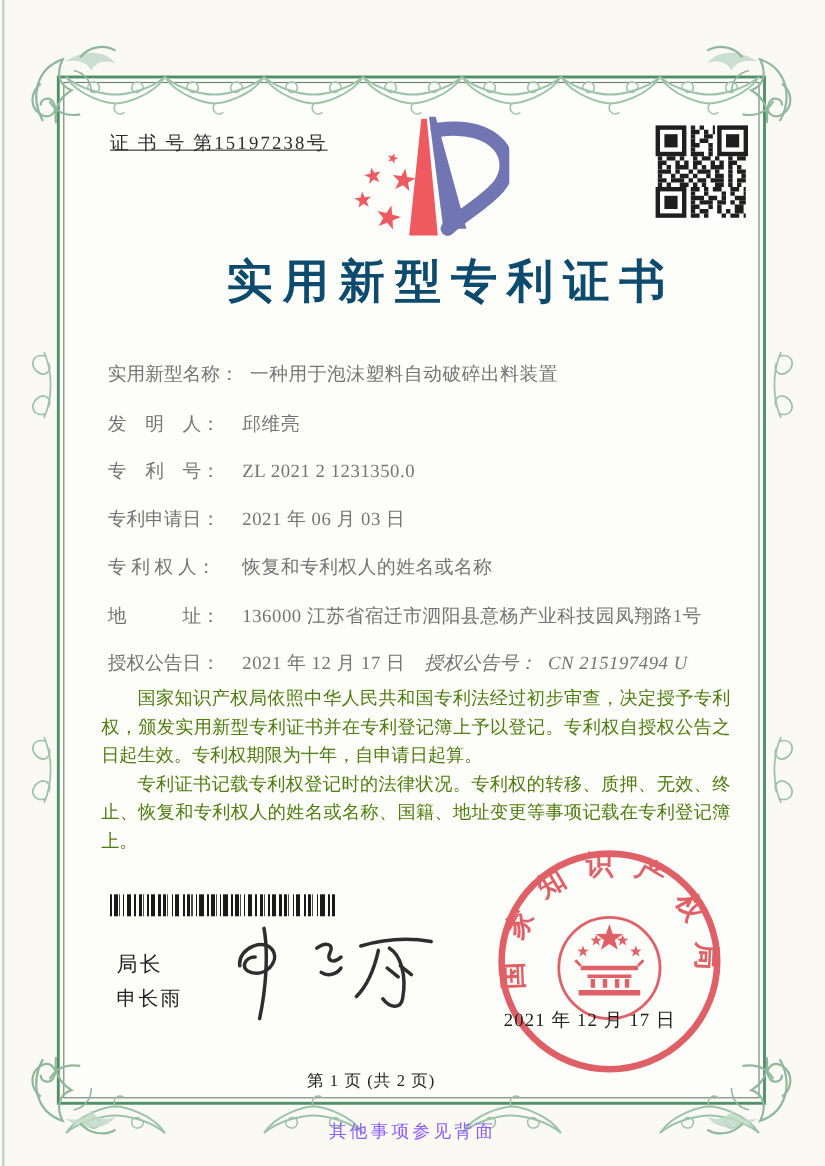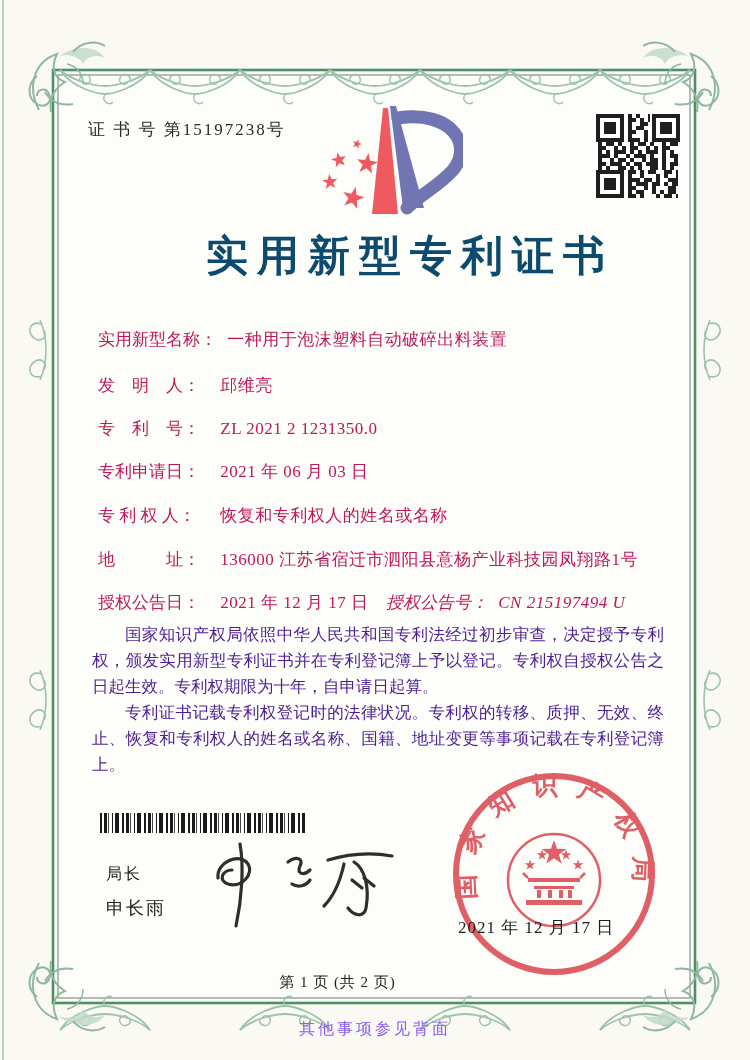--- a/index.html
+++ b/index.html
@@ -7,40 +7,40 @@
     width:750px;height:1060px;position:relative;
     background:#faf9f4;
     font-family:"Liberation Serif","DejaVu Serif",serif;
     color:#222;overflow:hidden;
   }
   .abs{position:absolute;}
   .paper-inner{left:56px;top:73px;width:638px;height:927px;background:#fdfdf9;z-index:0;}
   .scan-edge{left:2px;top:0;width:2px;height:1060px;background:#b9d2bf;z-index:1;}
   svg.decor{left:0;top:0;z-index:2;pointer-events:none;}
   .content{z-index:3;}
-  .cert-no{left:88px;top:118px;font-size:17px;letter-spacing:2px;color:#2b2b2b;}
+  .cert-no{left:100px;top:118px;font-size:17px;letter-spacing:2px;color:#2b2b2b;text-decoration:underline;}
   .logo{left:303px;top:106px;}
   .qr{left:595px;top:113px;}
   .title{left:53px;top:228px;width:714px;text-align:center;font-size:42px;font-weight:bold;
          letter-spacing:9px;color:#0c4a6e;}
-  .field-row{left:98px;width:580px;font-size:17px;white-space:nowrap;color:#be185d;}
+  .field-row{left:98px;width:580px;font-size:17px;white-space:nowrap;color:#737373;}
   .f-label{display:inline-block;min-width:112px;}
   .f-value{display:inline-block;margin-left:6px;letter-spacing:.5px;}
   .field-col2{position:absolute;left:288px;top:0;font-style:italic;}
   .paras{left:92px;top:622px;width:572px;font-size:16.5px;line-height:26px;
-         text-align:justify;color:#4c1d95;}
+         text-align:justify;color:#4d7c0f;}
   .paras p{margin:0;text-indent:2em;}
   .barcode{left:100px;top:813px;width:206px;height:20px;
     background-image:repeating-linear-gradient(90deg,
       #1a1a1a 0,#1a1a1a 2px,transparent 2px,transparent 4px,
       #1a1a1a 4px,#1a1a1a 7px,transparent 7px,transparent 8px,
       #4a4a4a 8px,#4a4a4a 9px,transparent 9px,transparent 12px,
       #1a1a1a 12px,#1a1a1a 13px,transparent 13px,transparent 15px,
       #1a1a1a 15px,#1a1a1a 19px,transparent 19px,transparent 22px);}
-  .signer-title{left:106px;top:864px;font-size:16px;letter-spacing:2px;}
+  .signer-title{left:106px;top:864px;font-size:19px;letter-spacing:2px;}
   .signer-name{left:106px;top:896px;font-size:18px;letter-spacing:2px;}
   .signature{left:196px;top:836px;}
   .seal{left:448px;top:768px;z-index:3;}
   .seal-date{left:458px;top:916px;font-size:17px;color:#1d1d1d;z-index:4;letter-spacing:1px;}
   .page-num{left:53px;top:973px;width:569px;text-align:center;font-size:15px;letter-spacing:1px;}
   .back-note{left:53px;top:1019px;width:644px;text-align:center;font-size:16px;letter-spacing:3px;color:#8b5cf6;}
 </style>
 </head>
 <body>
 

